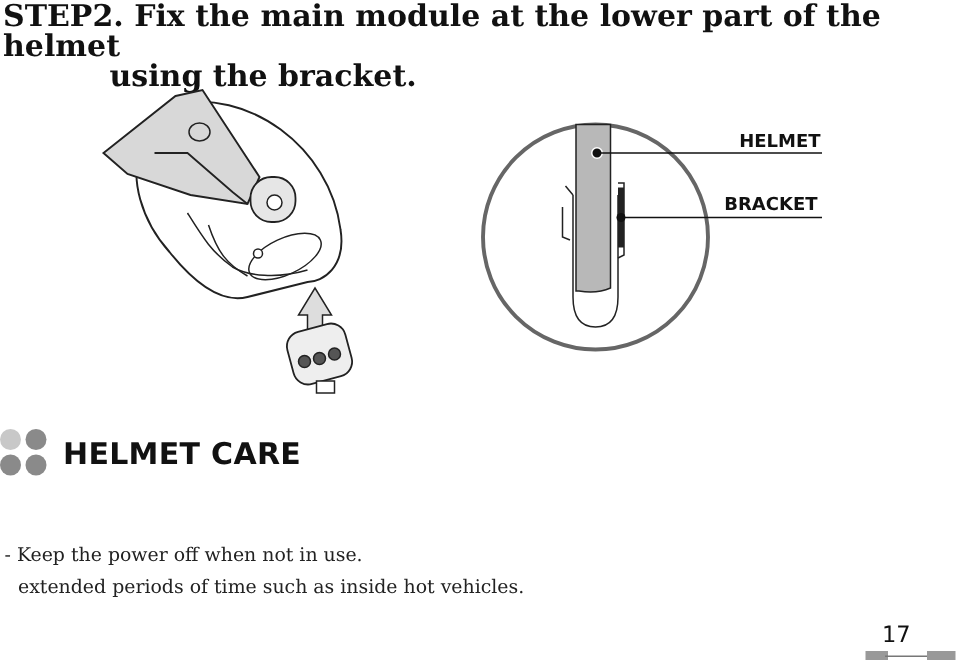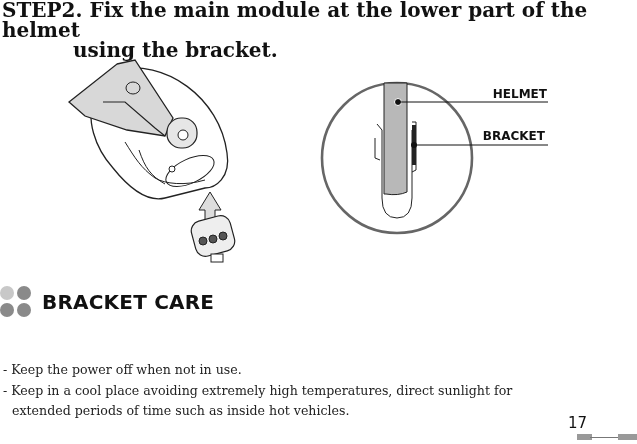--- a/index.html
+++ b/index.html
@@ -7,21 +7,21 @@
   .step { position:absolute; left:2px; top:0px; font-family:"DejaVu Serif", serif; font-weight:bold; font-size:20px; line-height:20px; color:#111; }
   .step .l2 { padding-left:71px; display:block; }
   .fig { position:absolute; }
   .care-title { position:absolute; left:0; top:282px; height:40px; display:flex; align-items:center; }
   .dots { display:grid; grid-template-columns:15px 15px; grid-template-rows:15px 15px; gap:2px; margin-right:10px; }
   .dot { width:14px; height:14px; border-radius:50%; }
   .care-text { font-family:"DejaVu Sans", sans-serif; font-weight:bold; font-size:20px; color:#111; letter-spacing:0.2px; }
   .list { position:absolute; left:3px; top:360px; font-family:"DejaVu Serif", serif; font-size:12.6px; line-height:20.5px; color:#222; }
   .list div { white-space:nowrap; }
   .indent { padding-left:9px; }
-  .page-num { position:absolute; left:568px; top:414px; font-family:"DejaVu Sans", sans-serif; font-size:15px; color:#111; }
+  .page-num { position:absolute; left:588px; top:414px; font-family:"DejaVu Sans", sans-serif; font-size:15px; color:#111; }
   .page-bar { position:absolute; top:434px; height:6px; background:#999; }
   .page-line { position:absolute; left:590px; top:437px; width:30px; height:1px; background:#777; }
   .label { font-family:"DejaVu Sans", sans-serif; font-weight:bold; font-size:12px; fill:#111; }
 </style>
 </head>
 <body>
 
 <div class="step">
   <span>STEP2. Fix the main module at the lower part of the helmet</span>
   <span class="l2">using the bracket.</span>
@@ -67,25 +67,24 @@
   <text x="225" y="70" text-anchor="end" class="label">BRACKET</text>
 </svg>
 
 <div class="care-title">
   <div class="dots">
     <div class="dot" style="background:#c8c8c8"></div>
     <div class="dot" style="background:#8a8a8a"></div>
     <div class="dot" style="background:#8a8a8a"></div>
     <div class="dot" style="background:#8a8a8a"></div>
   </div>
-  <span class="care-text">BRACKET CARE</span>
+  <span class="care-text">HELMET CARE</span>
 </div>
 
 <div class="list">
   <div>- Keep the power off when not in use.</div>
-  <div>- Keep in a cool place avoiding extremely high temperatures, direct sunlight for</div>
   <div class="indent">extended periods of time such as inside hot vehicles.</div>
 </div>
 
 <div class="page-num">17</div>
 <div class="page-bar" style="left:577px;width:15px;"></div>
 <div class="page-line"></div>
 <div class="page-bar" style="left:618px;width:19px;"></div>
 
 </body></html>

